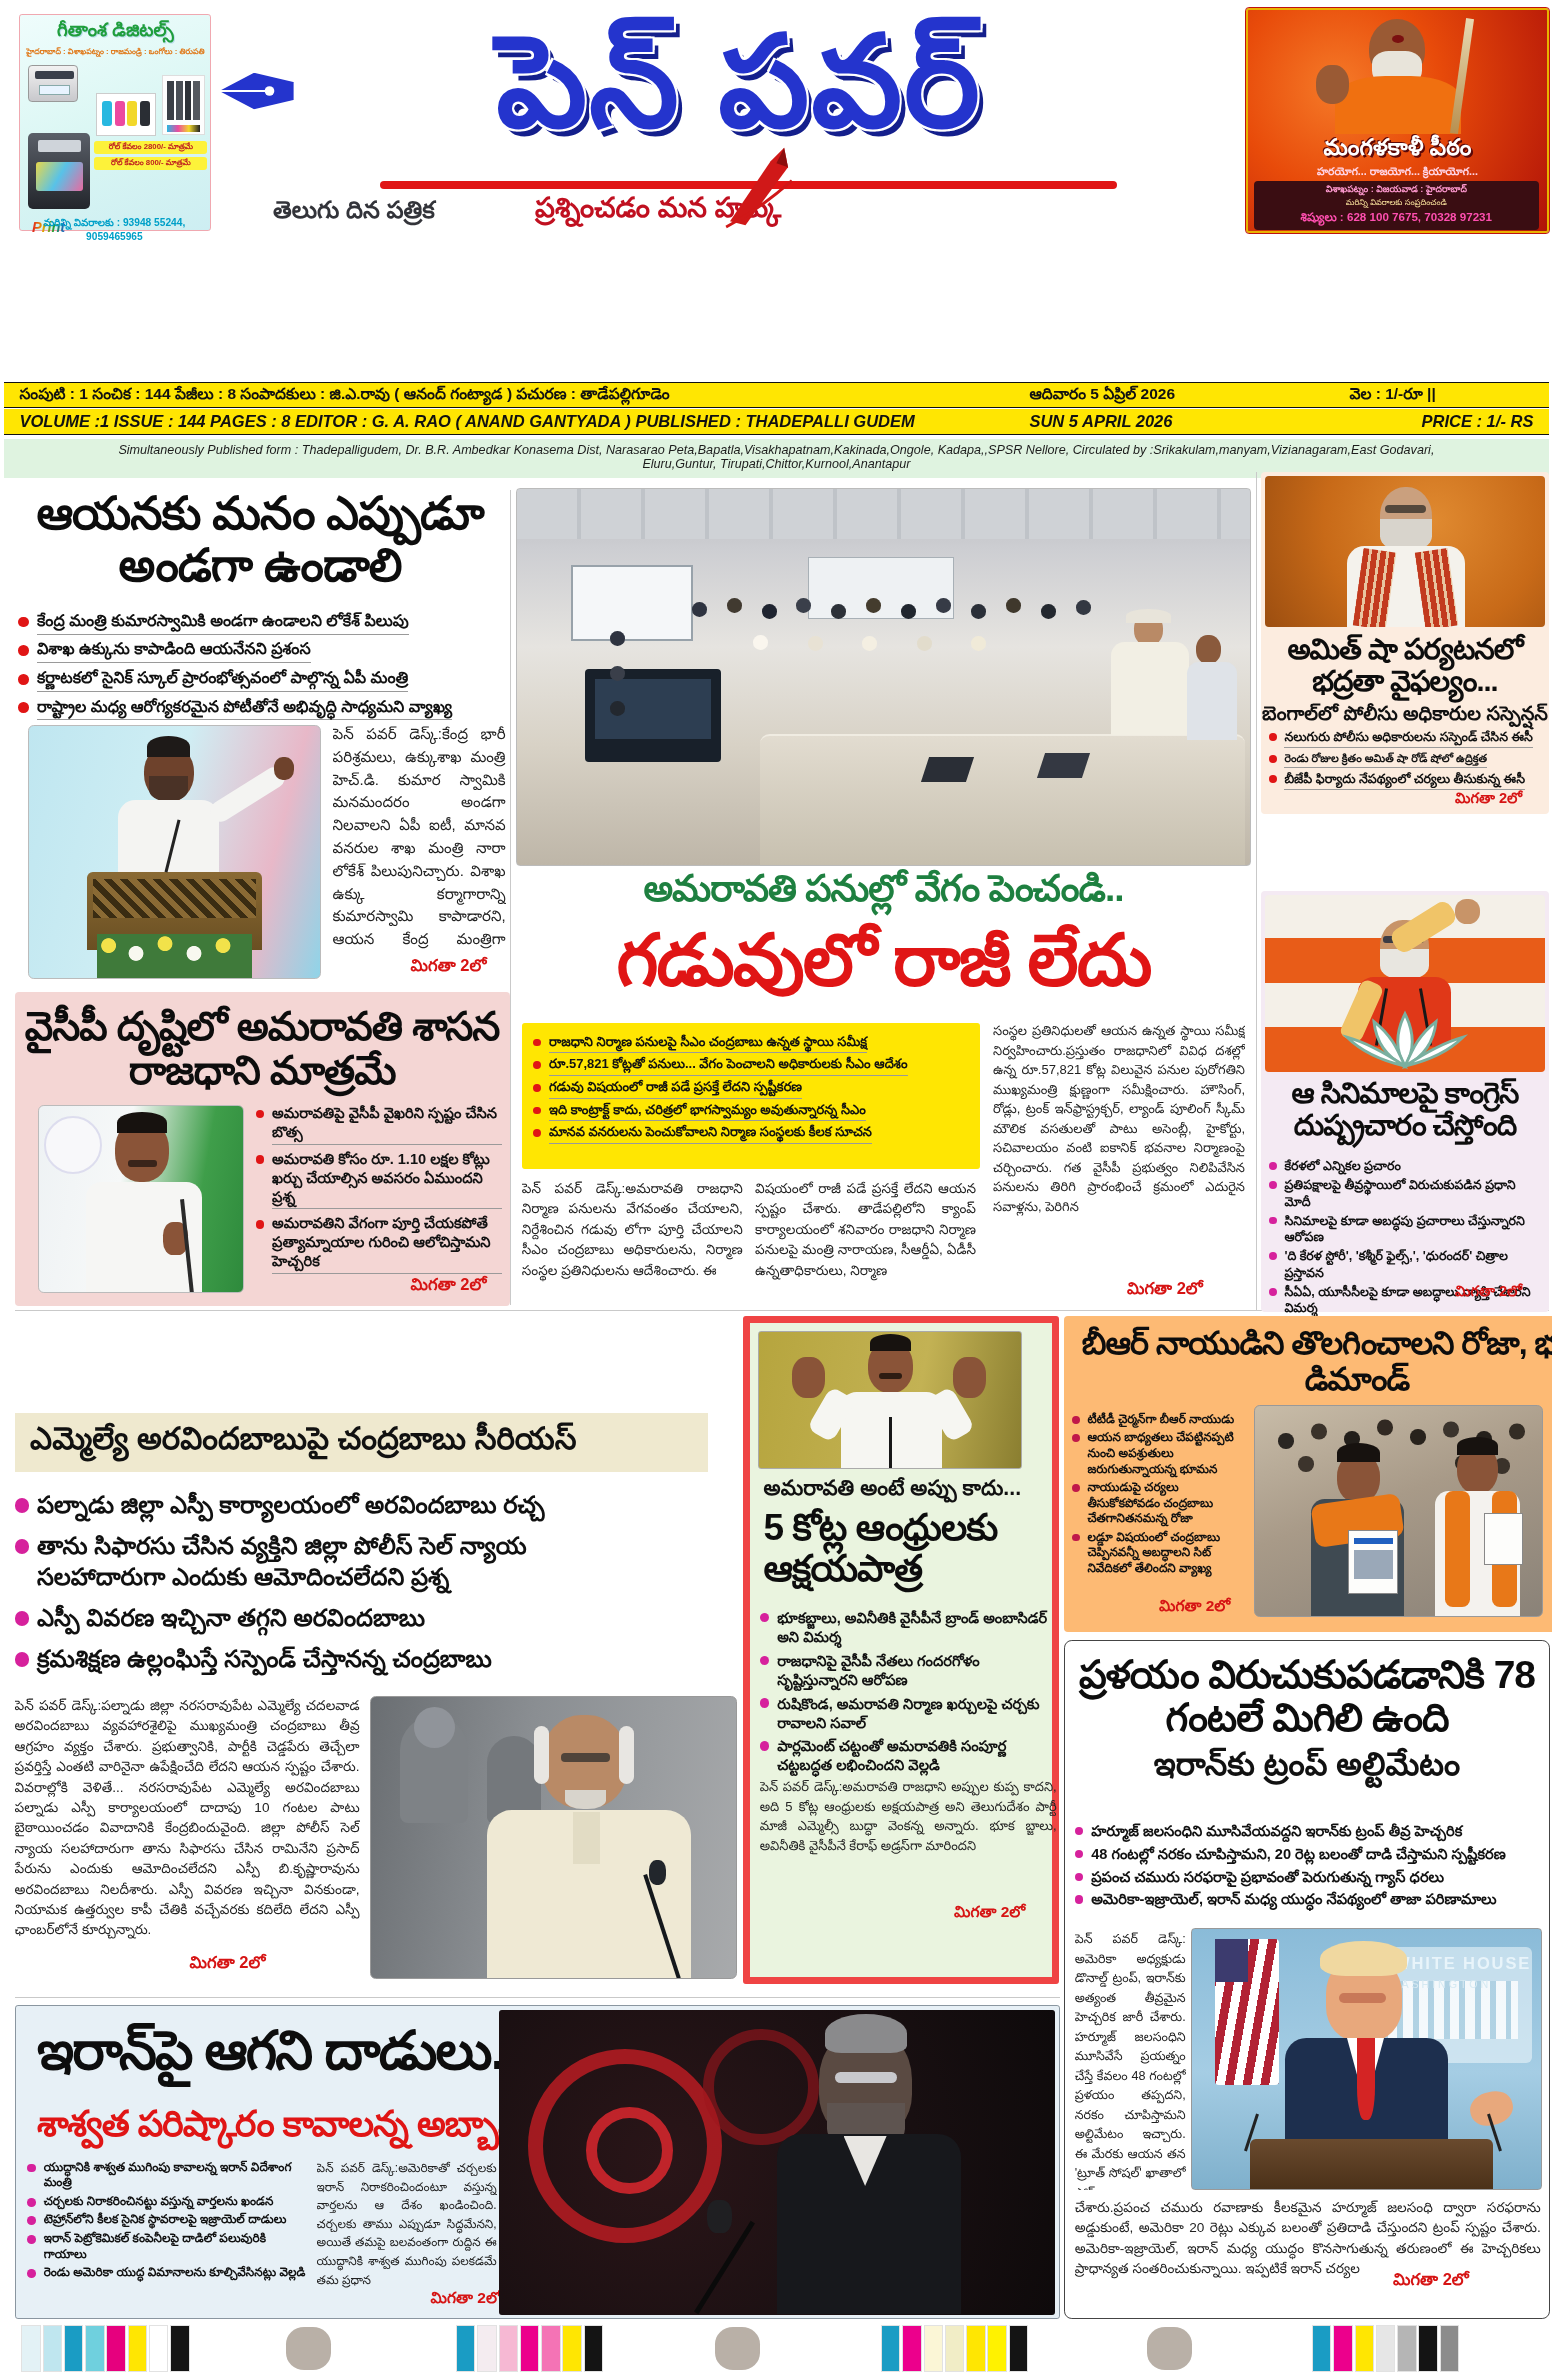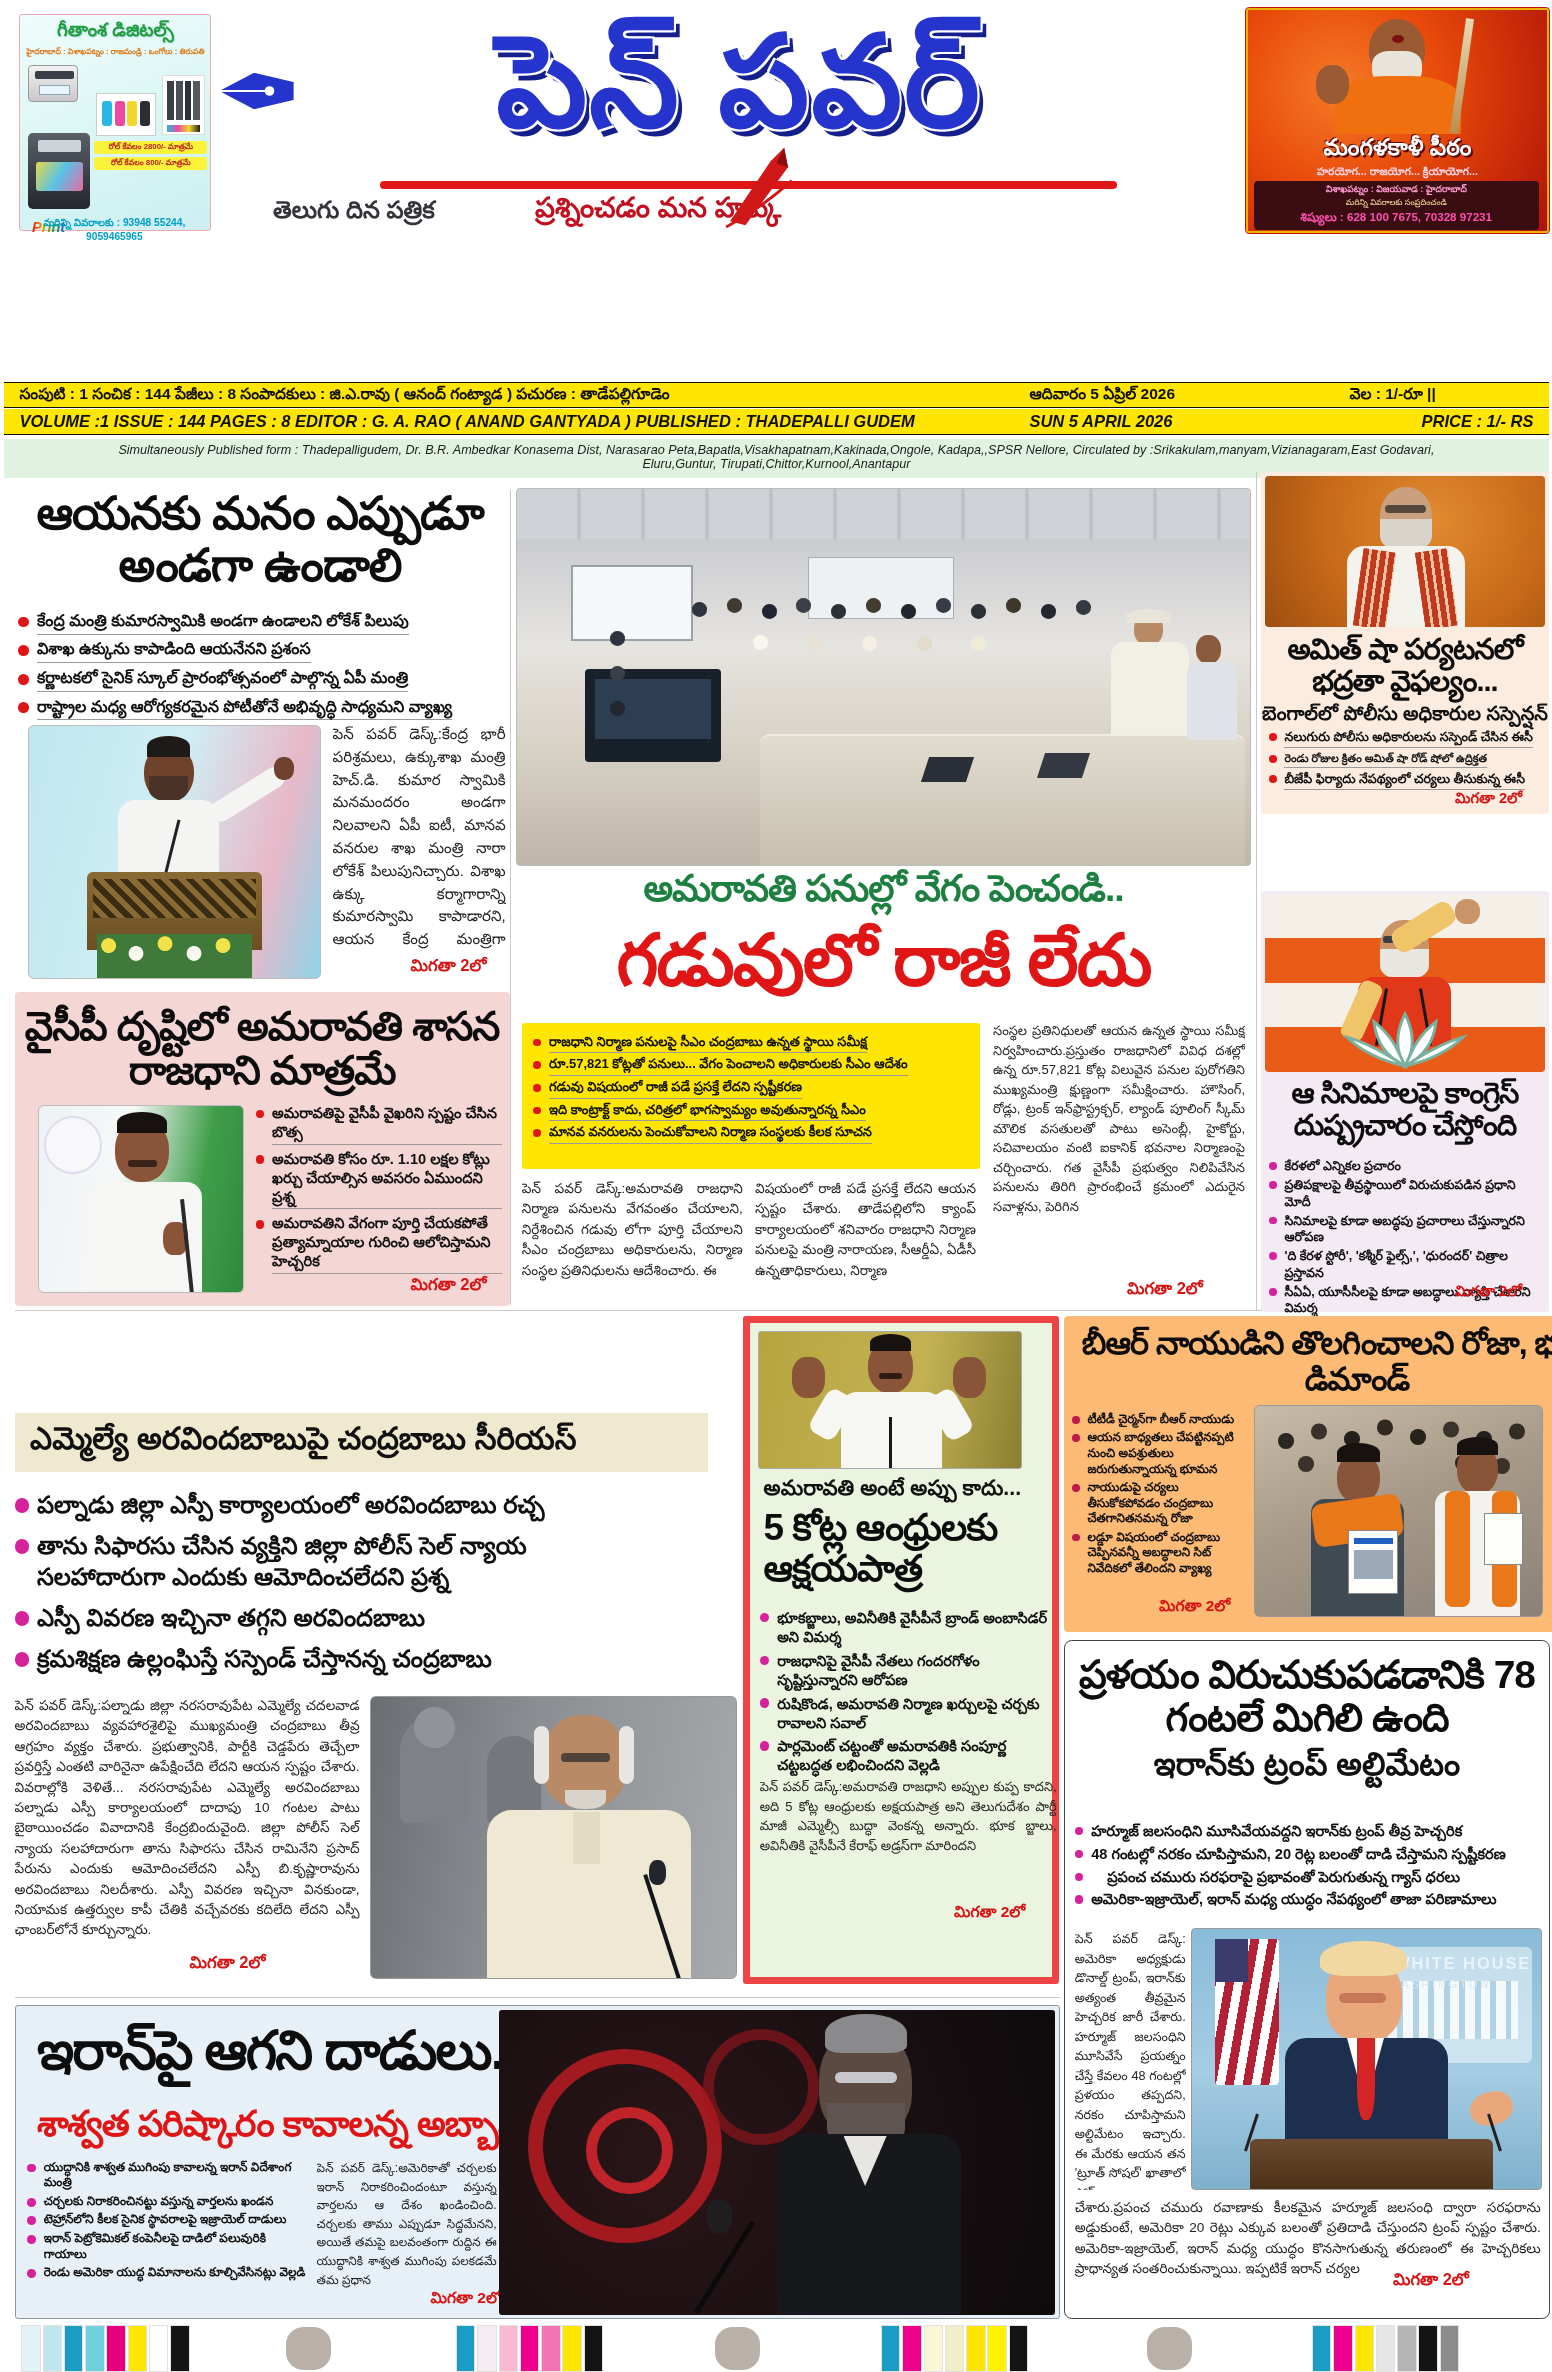--- a/index.html
+++ b/index.html
@@ -440,21 +440,21 @@
     <div style="text-align:center;font-size:32px;font-weight:800;margin-top:5.8px;">ఇరాన్‌కు ట్రంప్ అల్టిమేటం</div>
     <div class="abs" style="left:9.7px;top:177px;width:466px;">
       <div class="brow" style="margin:3.9px 0;">
           <span class="dot" style="background:#d6219c;width:8.7px;height:8.7px;margin-top:4.9px;"></span>
           <span class="btxt" style="font-size:14.6px;">హర్మూజ్ జలసంధిని మూసివేయవద్దని ఇరాన్‌కు ట్రంప్ తీవ్ర హెచ్చరిక</span>
         </div>
       <div class="brow" style="margin:3.9px 0;">
           <span class="dot" style="background:#d6219c;width:8.7px;height:8.7px;margin-top:4.9px;"></span>
           <span class="btxt" style="font-size:14.6px;">48 గంటల్లో నరకం చూపిస్తామని, 20 రెట్ల బలంతో దాడి చేస్తామని స్పష్టీకరణ</span>
         </div>
-      <div class="brow" style="margin:3.9px 0;gap:16px;">
+      <div class="brow" style="margin:3.9px 0;">
           <span class="dot" style="background:#d6219c;width:8.7px;height:8.7px;margin-top:4.9px;"></span>
           <span class="btxt" style="font-size:14.6px;">ప్రపంచ చమురు సరఫరాపై ప్రభావంతో పెరుగుతున్న గ్యాస్ ధరలు</span>
         </div>
       <div class="brow" style="margin:3.9px 0;">
           <span class="dot" style="background:#d6219c;width:8.7px;height:8.7px;margin-top:4.9px;"></span>
           <span class="btxt" style="font-size:14.6px;">అమెరికా-ఇజ్రాయెల్, ఇరాన్ మధ్య యుద్ధం నేపథ్యంలో తాజా పరిణామాలు</span>
         </div>
     </div>
     <div class="body-txt" style="position:absolute;left:9.7px;top:289px;width:111px;height:260px;font-size:12.6px;line-height:1.55;overflow:hidden;">పెన్ పవర్ డెస్క్: అమెరికా అధ్యక్షుడు డొనాల్డ్ ట్రంప్, ఇరాన్‌కు అత్యంత తీవ్రమైన హెచ్చరిక జారీ చేశారు. హర్మూజ్ జలసంధిని మూసివేసే ప్రయత్నం చేస్తే కేవలం 48 గంటల్లో ప్రళయం తప్పదని, నరకం చూపిస్తామని అల్టిమేటం ఇచ్చారు. ఈ మేరకు ఆయన తన 'ట్రూత్ సోషల్' ఖాతాలో పోస్ట్</div>
     <div class="ph" style="left:126px;top:287px;width:351px;height:262px;background:linear-gradient(180deg,#8abbd8 0%,#a5cde4 55%,#7fb0cc 100%);border:1px solid #999;border-radius:3.9px;">

